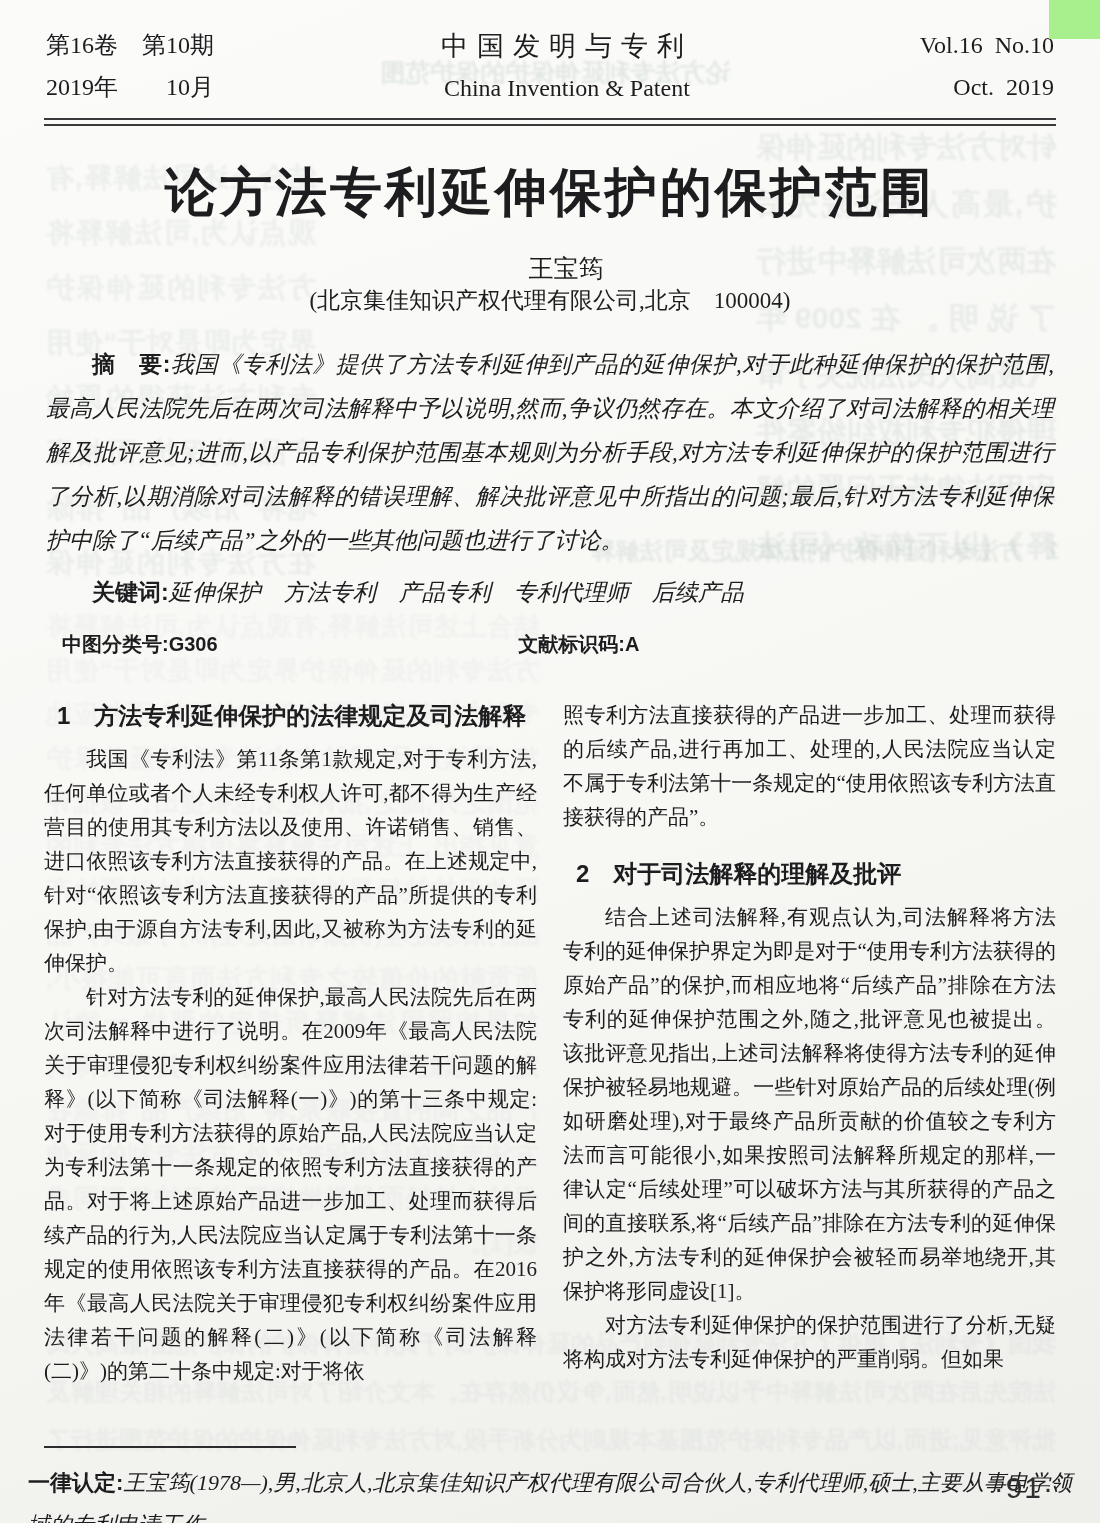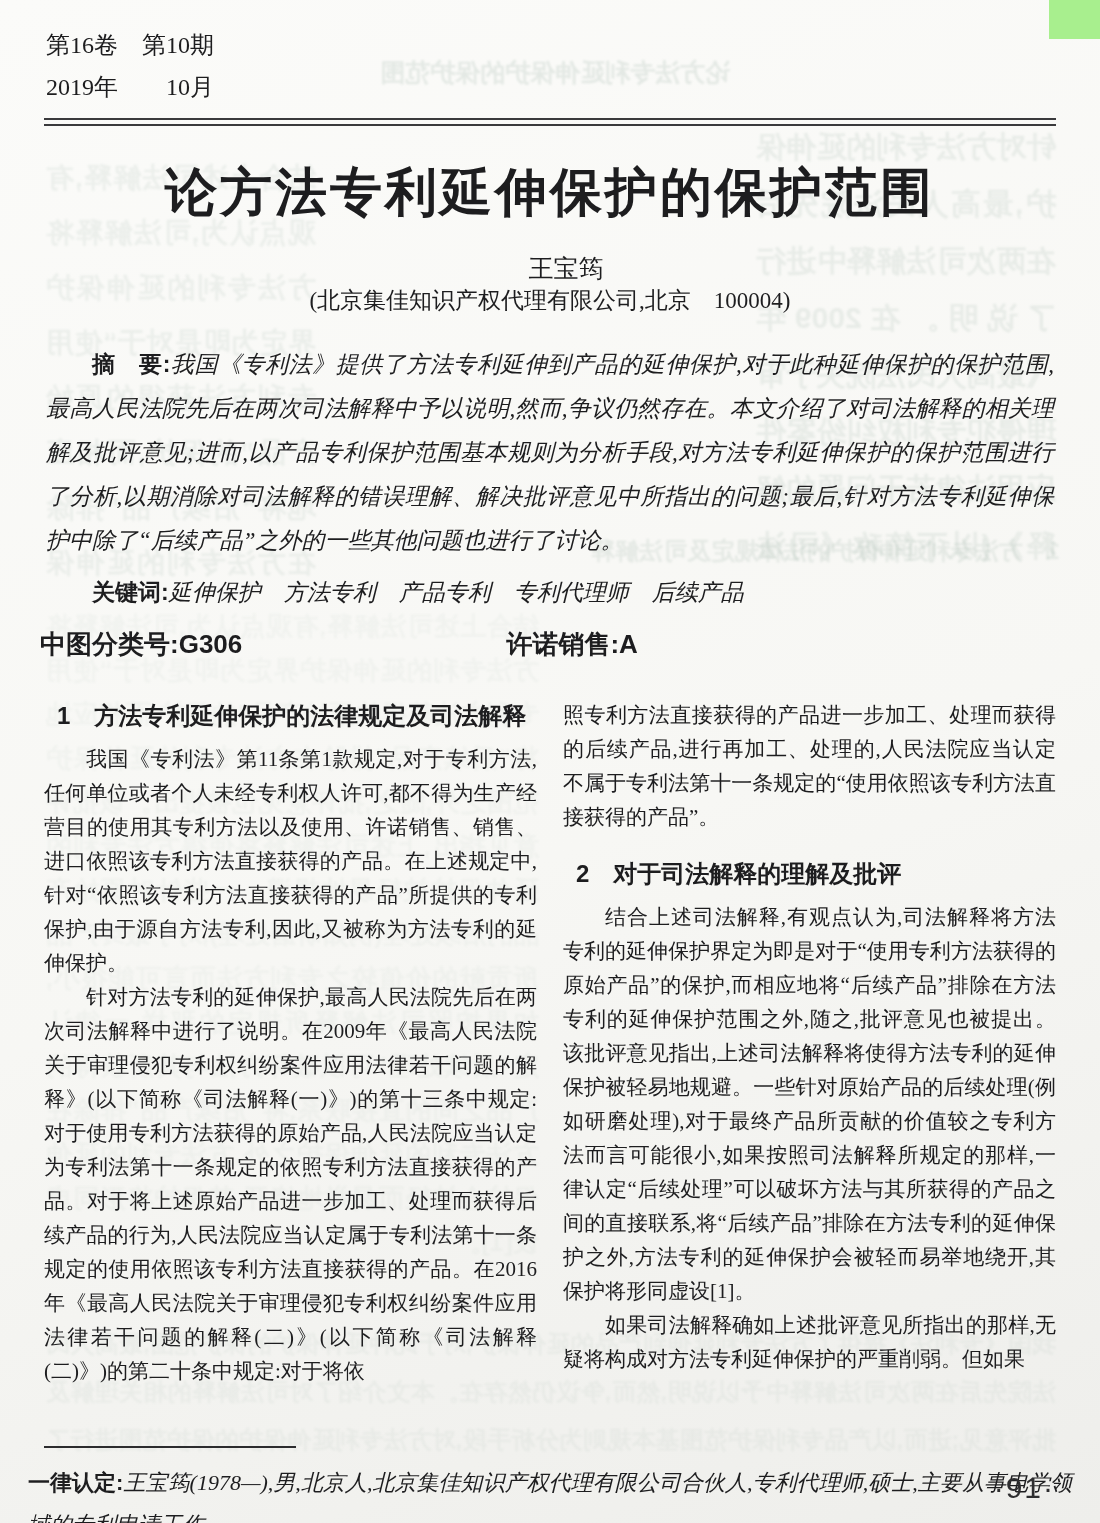--- a/index.html
+++ b/index.html
@@ -70,21 +70,21 @@
     margin:26px 46px 0 46px;
     font-size:23px; line-height:44px;
     text-align:justify; text-indent:2em;
   }
   .kai { font-style:italic; }
   .lbl {
     font-style:normal; font-weight:bold;
     font-family:"Liberation Sans","DejaVu Sans",sans-serif;
   }
   .kwline { margin:8px 46px 0 46px; font-size:23px; line-height:42px; text-indent:2em; }
-  .metaline { margin:10px 46px 0 40px; font-size:26px; line-height:40px; display:flex; }
+  .metaline { margin:10px 46px 0 62px; font-size:20px; line-height:40px; display:flex; }
   .metaline .clc { width:46%; font-weight:bold; font-family:"Liberation Sans","DejaVu Sans",sans-serif; }
   .metaline .doc { font-weight:bold; font-family:"Liberation Sans","DejaVu Sans",sans-serif; }
 
   
   .columns {
     display:flex; gap:26px;
     margin:34px 44px 0 44px;
     height:742px; overflow:hidden;
   }
   .col { flex:1; width:0; font-size:21px; line-height:34px; text-align:justify; }
@@ -130,47 +130,55 @@
 
   <div class="corner-green"></div>
 
   <div class="content">
 
     <div class="jheader">
       <div class="hl">
         <div>第16卷　第10期</div>
         <div>2019年　　10月</div>
       </div>
+      <div class="hc">
+        <div class="cn">中国发明与专利</div>
+        <div class="en">China Invention &amp; Patent</div>
+      </div>
+      <div class="hr">
+        <div>Vol.16&nbsp;&nbsp;No.10</div>
+        <div>Oct.&nbsp;&nbsp;2019</div>
+      </div>
     </div>
     <div class="header-rule"></div>
 
     <div class="a-title">论方法专利延伸保护的保护范围</div>
     <div class="a-author">王宝筠</div>
     <div class="a-affil">(北京集佳知识产权代理有限公司,北京　100004)</div>
 
     <p class="abstract"><span class="lbl">摘　要:</span><span class="kai">我国《专利法》提供了方法专利延伸到产品的延伸保护,对于此种延伸保护的保护范围,最高人民法院先后在两次司法解释中予以说明,然而,争议仍然存在。本文介绍了对司法解释的相关理解及批评意见;进而,以产品专利保护范围基本规则为分析手段,对方法专利延伸保护的保护范围进行了分析,以期消除对司法解释的错误理解、解决批评意见中所指出的问题;最后,针对方法专利延伸保护中除了“后续产品”之外的一些其他问题也进行了讨论。</span></p>
 
     <p class="kwline"><span class="lbl">关键词:</span><span class="kai">延伸保护　方法专利　产品专利　专利代理师　后续产品</span></p>
 
     <div class="metaline">
       <span class="clc">中图分类号:G306</span>
-      <span class="doc">许诺销售:A</span>
+      <span class="doc">文献标识码:A</span>
     </div>
 
     <div class="columns">
       <div class="col">
         <h3 class="sec-h">1　方法专利延伸保护的法律规定及司法解释</h3>
         <p>我国《专利法》第11条第1款规定,对于专利方法,任何单位或者个人未经专利权人许可,都不得为生产经营目的使用其专利方法以及使用、许诺销售、销售、进口依照该专利方法直接获得的产品。在上述规定中,针对“依照该专利方法直接获得的产品”所提供的专利保护,由于源自方法专利,因此,又被称为方法专利的延伸保护。</p>
         <p>针对方法专利的延伸保护,最高人民法院先后在两次司法解释中进行了说明。在2009年《最高人民法院关于审理侵犯专利权纠纷案件应用法律若干问题的解释》(以下简称《司法解释(一)》)的第十三条中规定:对于使用专利方法获得的原始产品,人民法院应当认定为专利法第十一条规定的依照专利方法直接获得的产品。对于将上述原始产品进一步加工、处理而获得后续产品的行为,人民法院应当认定属于专利法第十一条规定的使用依照该专利方法直接获得的产品。在2016年《最高人民法院关于审理侵犯专利权纠纷案件应用法律若干问题的解释(二)》(以下简称《司法解释(二)》)的第二十条中规定:对于将依</p>
       </div>
       <div class="col">
         <p class="cont">照专利方法直接获得的产品进一步加工、处理而获得的后续产品,进行再加工、处理的,人民法院应当认定不属于专利法第十一条规定的“使用依照该专利方法直接获得的产品”。</p>
         <h3 class="sec-h second">2　对于司法解释的理解及批评</h3>
         <p>结合上述司法解释,有观点认为,司法解释将方法专利的延伸保护界定为即是对于“使用专利方法获得的原始产品”的保护,而相应地将“后续产品”排除在方法专利的延伸保护范围之外,随之,批评意见也被提出。该批评意见指出,上述司法解释将使得方法专利的延伸保护被轻易地规避。一些针对原始产品的后续处理(例如研磨处理),对于最终产品所贡献的价值较之专利方法而言可能很小,如果按照司法解释所规定的那样,一律认定“后续处理”可以破坏方法与其所获得的产品之间的直接联系,将“后续产品”排除在方法专利的延伸保护之外,方法专利的延伸保护会被轻而易举地绕开,其保护将形同虚设[1]。</p>
-        <p>如果司法解释确如上述批评意见所指出的那样,无疑将构成对方法专利延伸保护的严重削弱。但如果</p>
+        <p>对方法专利延伸保护的保护范围进行了分析,无疑将构成对方法专利延伸保护的严重削弱。但如果</p>
       </div>
     </div>
 
     <div class="footnote-rule"></div>
     <p class="bio"><span class="lbl">一律认定:</span><span class="kai">王宝筠(1978—),男,北京人,北京集佳知识产权代理有限公司合伙人,专利代理师,硕士,主要从事电学领域的专利申请工作。</span></p>
 
   </div>
 
   <div class="page-num">·91·</div>
 

